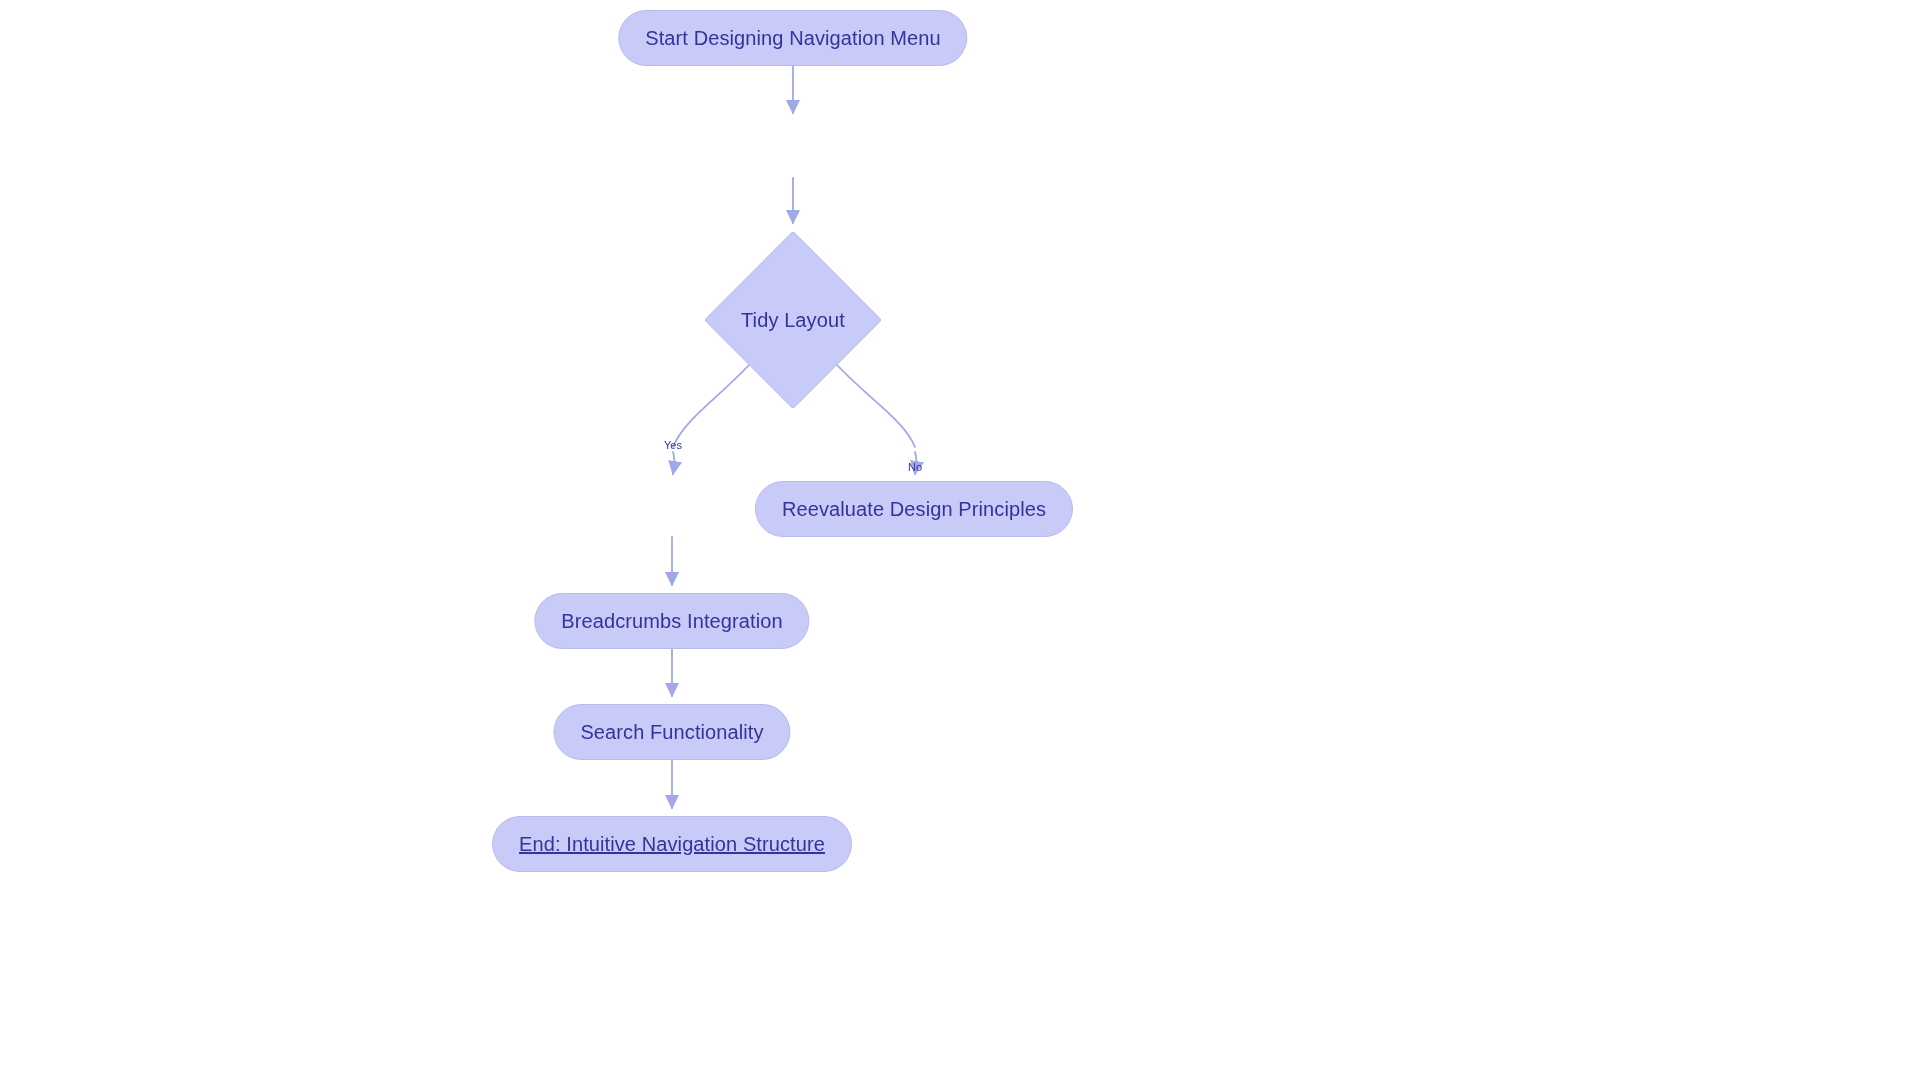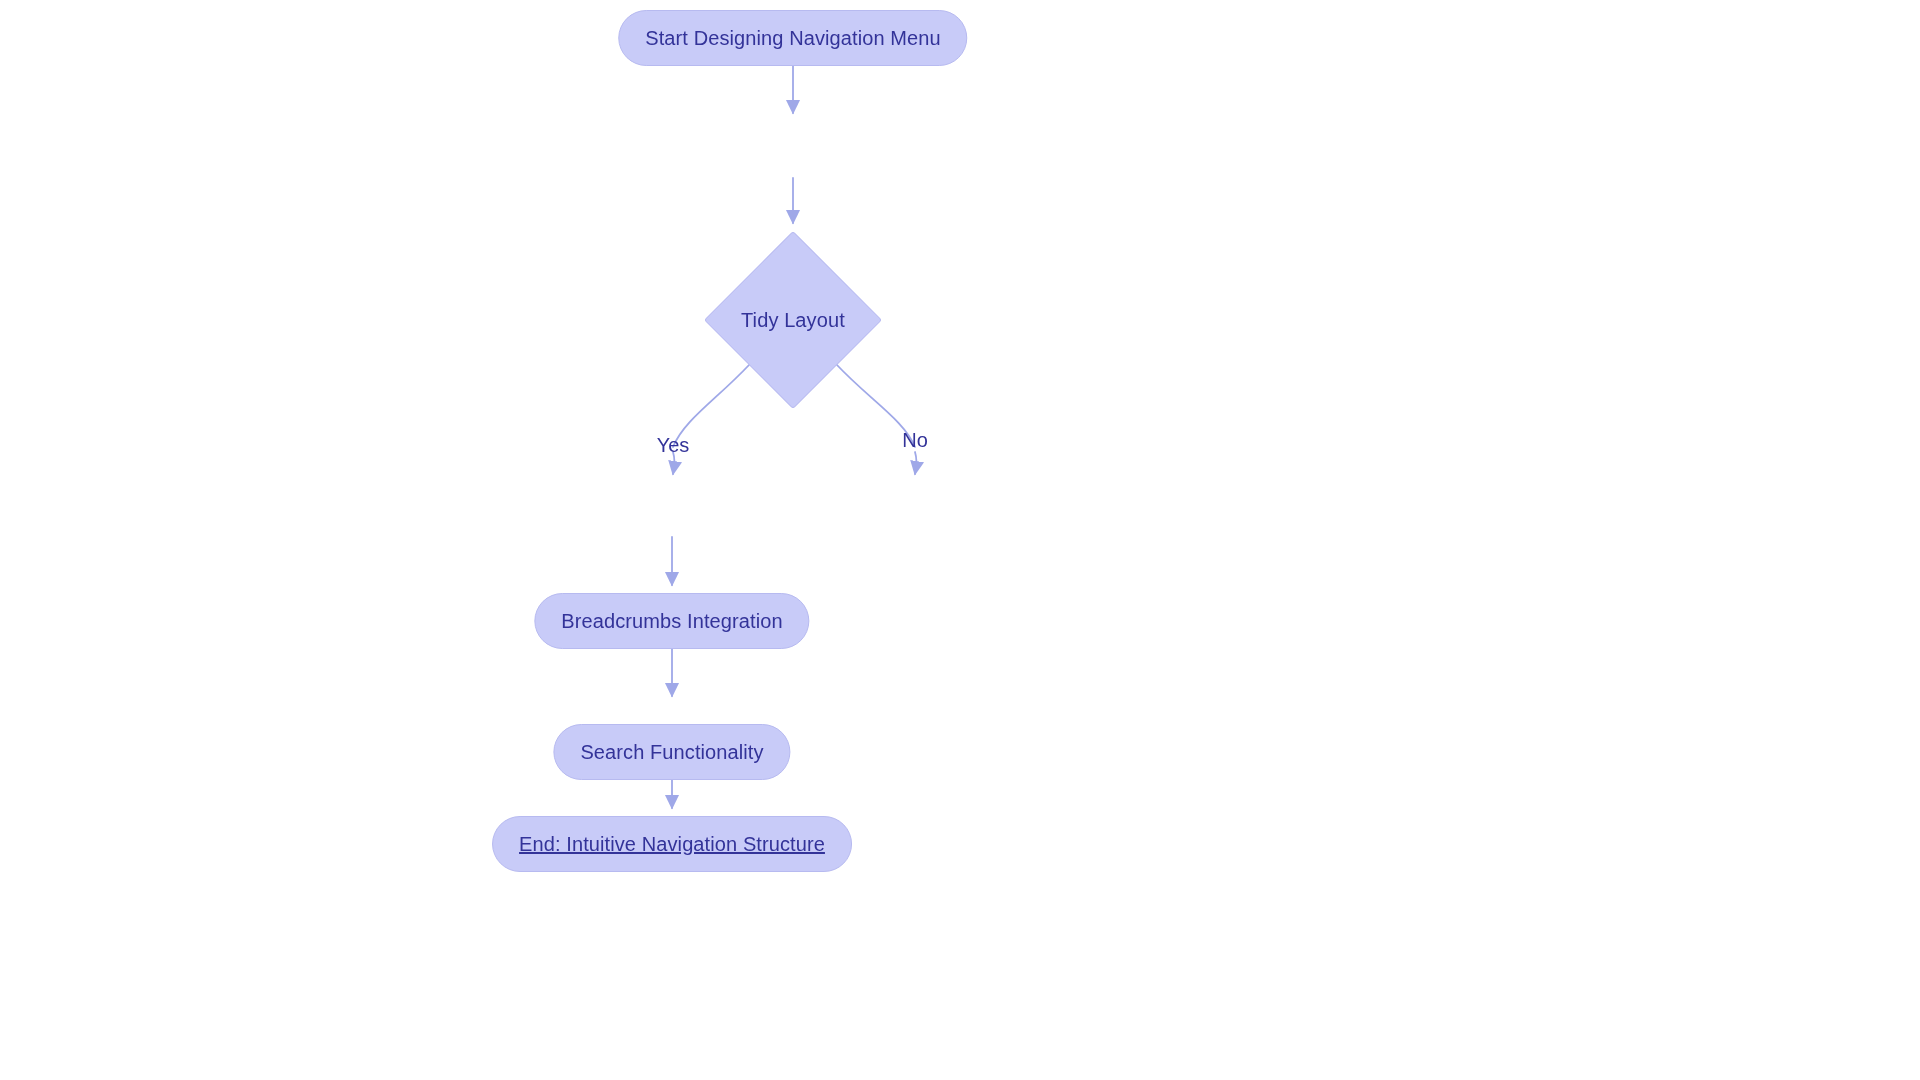--- a/index.html
+++ b/index.html
@@ -67,21 +67,21 @@
     transform: rotate(-45deg);
     white-space: nowrap;
     font-size: 20px;
     color: #333399;
   }
 
   .edge-label {
     position: absolute;
     transform: translate(-50%, -50%);
     color: #333399;
-    font-size: 20px;
+    font-size: 11px;
     line-height: 1;
     white-space: nowrap;
     background: transparent;
   }
 </style>
 </head>
 <body>
 
 <div id="flow-root">
 
@@ -115,30 +115,33 @@
   <div class="node pill" style="left:793px; top:38px;">
     <span>Start Designing Navigation Menu</span>
   </div>
 
 
   <div class="node diamond" style="left:793px; top:320px;">
     <span class="diamond-label">Tidy Layout</span>
   </div>
 
 
+  <div class="node pill" style="left:914px; top:509px;">
+    <span>Reevaluate Design Principles</span>
+  </div>
 
   <div class="node pill" style="left:672px; top:621px;">
     <span>Breadcrumbs Integration</span>
   </div>
 
-  <div class="node pill" style="left:672px; top:732px;margin-top:20px;">
+  <div class="node pill" style="left:672px; top:732px;">
     <span>Search Functionality</span>
   </div>
 
   <div class="node pill" style="left:672px; top:844px;text-decoration:underline;">
     <span>End: Intuitive Navigation Structure</span>
   </div>
 
   <div class="edge-label" style="left:673px; top:445px;">Yes</div>
 
-  <div class="edge-label" style="left:915px; top:440px;">No</div>
+  <div class="edge-label" style="left:915px; top:467px;">No</div>
 
 </div>
 
 </body></html>

